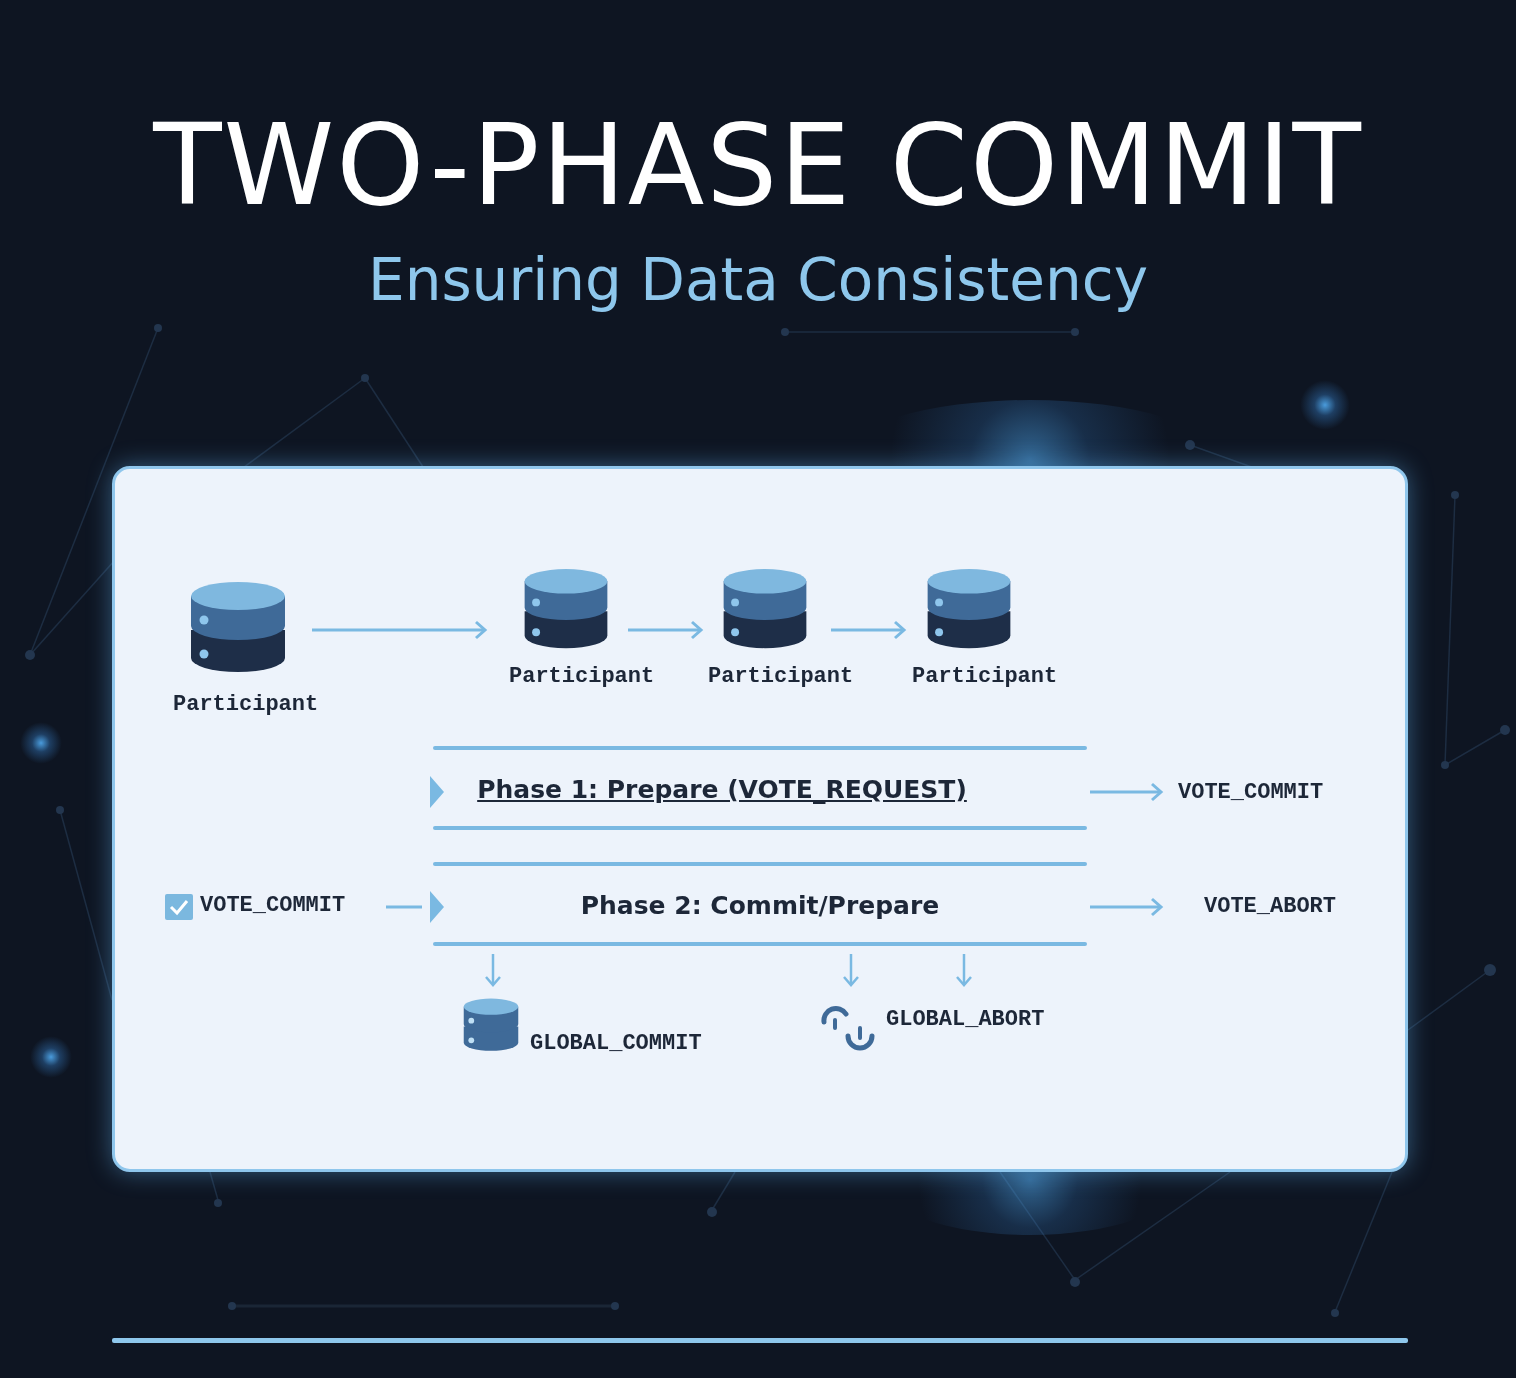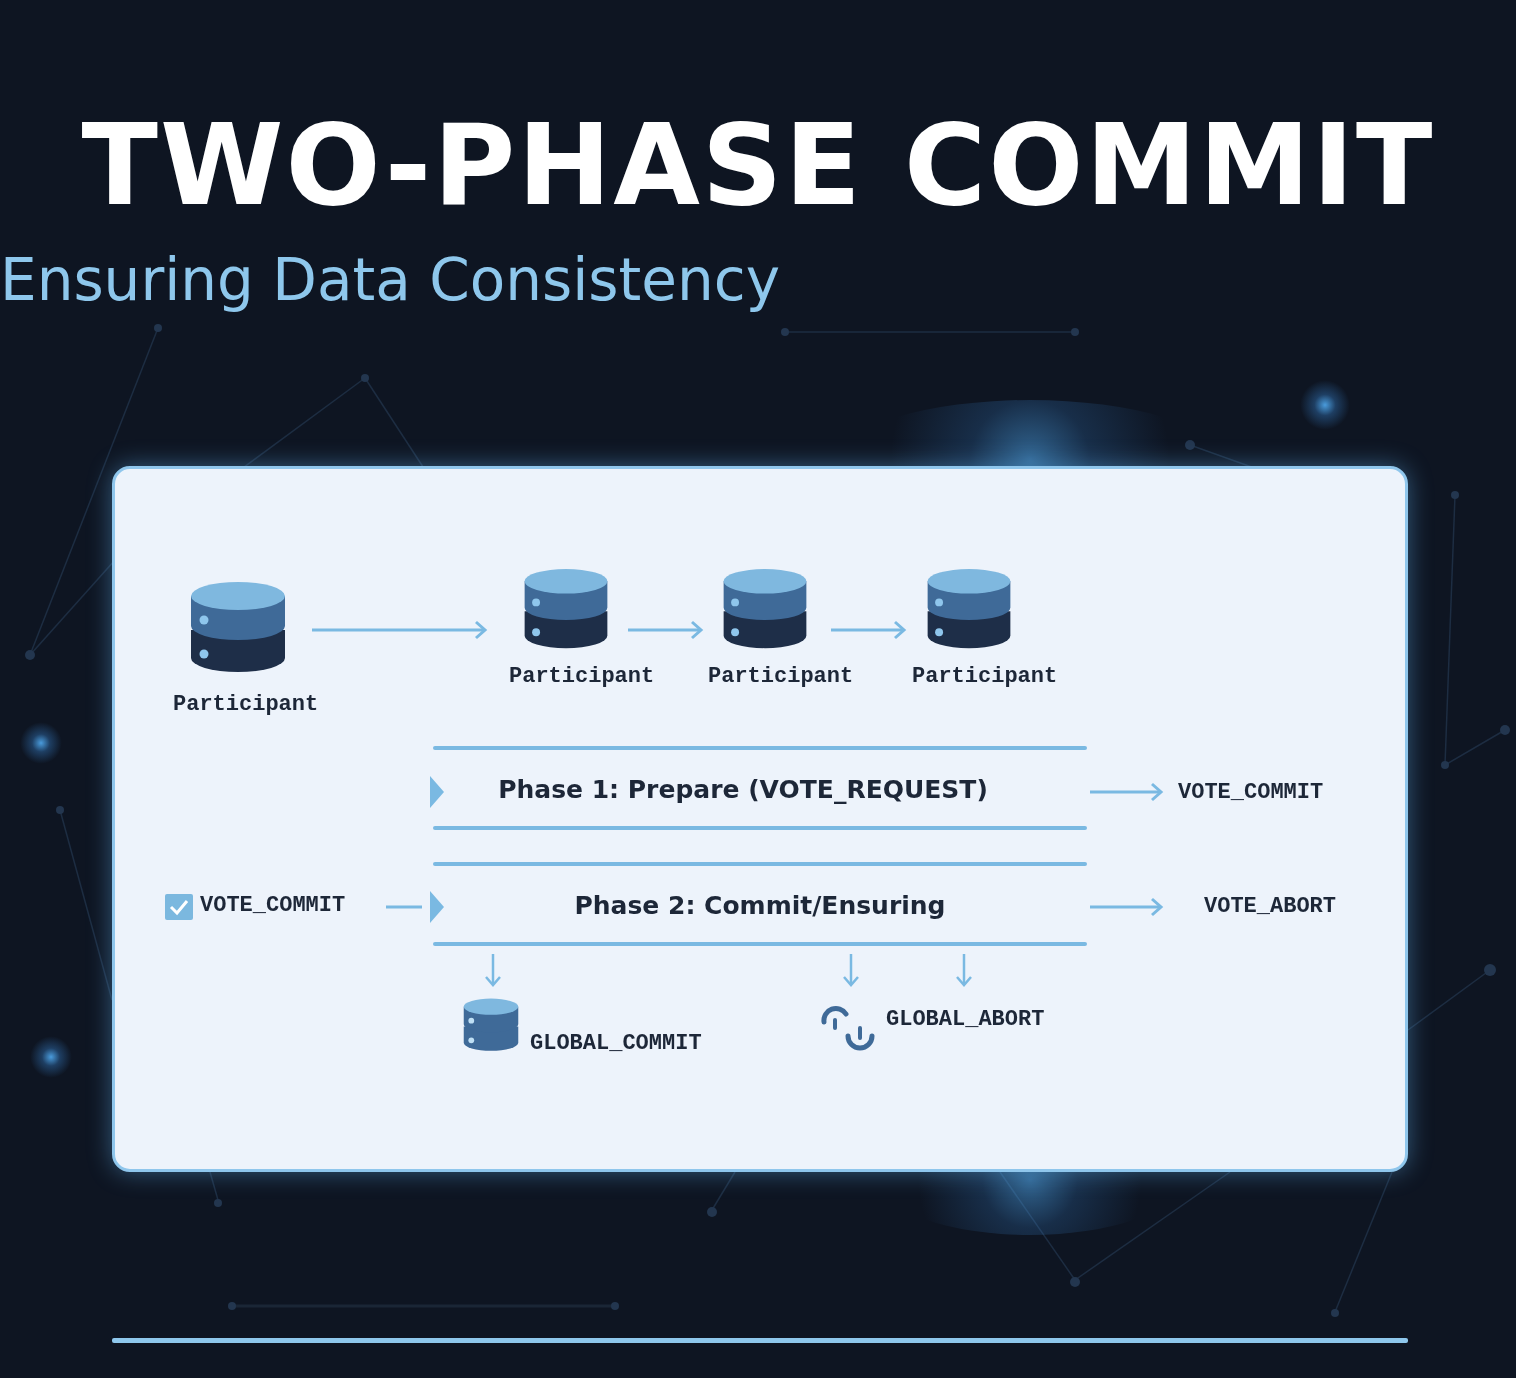--- a/index.html
+++ b/index.html
@@ -5,26 +5,26 @@
   html, body { margin: 0; padding: 0; }
   body {
     width: 1516px; height: 1378px; overflow: hidden;
     background: #0e1522;
     font-family: "Liberation Sans", "DejaVu Sans", sans-serif;
     position: relative;
   }
   .bg-net { position: absolute; left: 0; top: 0; width: 1516px; height: 1378px; }
   .title {
     position: absolute; left: 0; width: 1516px; top: 105px; text-align: center;
-    color: #ffffff; font-weight: 700; font-size: 112px; letter-spacing: 2px;
+    color: #ffffff; font-weight: 400; font-size: 112px; letter-spacing: 2px;
     font-family: "DejaVu Sans", "Liberation Sans", sans-serif;
     line-height: 120px;
   }
   .subtitle {
-    position: absolute; left: 0; width: 1516px; top: 245px; 
+    position: absolute; left: 0; width: 1516px; top: 245px; text-align: center;
     color: #8ec7ec; font-size: 58px; line-height: 70px;
     font-family: "DejaVu Sans", sans-serif;
   }
   .glow {
     position: absolute; border-radius: 50%;
     background: radial-gradient(circle, rgba(80,170,240,0.9) 0%, rgba(60,140,220,0.35) 30%, rgba(30,80,150,0) 70%);
   }
   .panel {
     position: absolute; left: 112px; top: 466px; width: 1296px; height: 706px;
     background: #edf3fb; border-radius: 18px;
@@ -150,33 +150,33 @@
 </svg>
 <svg class="arrow-svg" style="left:831px;top:618px;" width="78" height="24">
   <line x1="0" y1="12" x2="72" y2="12" stroke="#7ab9e2" stroke-width="3"></line>
   <polyline points="64,4 73,12 64,20" fill="none" stroke="#7ab9e2" stroke-width="3"></polyline>
 </svg>
 
 <div class="hline" style="left:433px;top:746px;width:654px;"></div>
 <svg class="arrow-svg" style="left:430px;top:776px;" width="16" height="32">
   <polygon points="0,0 14,16 0,32" fill="#7ab9e2"></polygon>
 </svg>
-<div class="phase" style="left:433px;top:775px;width:620px;">Phase 1: Prepare (VOTE_REQUEST)</div>
+<div class="phase" style="left:412px;top:775px;width:620px;text-decoration:underline;">Phase 1: Prepare (VOTE_REQUEST)</div>
 <div class="hline" style="left:433px;top:826px;width:654px;"></div>
 <svg class="arrow-svg" style="left:1090px;top:780px;" width="78" height="24">
   <line x1="0" y1="12" x2="70" y2="12" stroke="#7ab9e2" stroke-width="3"></line>
   <polyline points="62,4 71,12 62,20" fill="none" stroke="#7ab9e2" stroke-width="3"></polyline>
 </svg>
 <div class="label" style="left:1178px;top:780px;">VOTE_COMMIT</div>
 
 <div class="hline" style="left:433px;top:862px;width:654px;"></div>
 <svg class="arrow-svg" style="left:430px;top:891px;" width="16" height="32">
   <polygon points="0,0 14,16 0,32" fill="#7ab9e2"></polygon>
 </svg>
-<div class="phase" style="left:450px;top:891px;width:620px;">Phase 2: Commit/Ensuring</div>
+<div class="phase" style="left:450px;top:891px;width:620px;">Phase 2: Commit/Prepare</div>
 <div class="hline" style="left:433px;top:942px;width:654px;"></div>
 <svg class="arrow-svg" style="left:1090px;top:895px;" width="78" height="24">
   <line x1="0" y1="12" x2="70" y2="12" stroke="#7ab9e2" stroke-width="3"></line>
   <polyline points="62,4 71,12 62,20" fill="none" stroke="#7ab9e2" stroke-width="3"></polyline>
 </svg>
 <div class="label" style="left:1204px;top:894px;">VOTE_ABORT</div>
 
 <div class="checkbox" style="left:165px;top:894px;">
   <svg width="28" height="26" viewBox="0 0 28 26">
       <polyline points="6,13 12,19 22,7" fill="none" stroke="#ffffff" stroke-width="3"></polyline>

